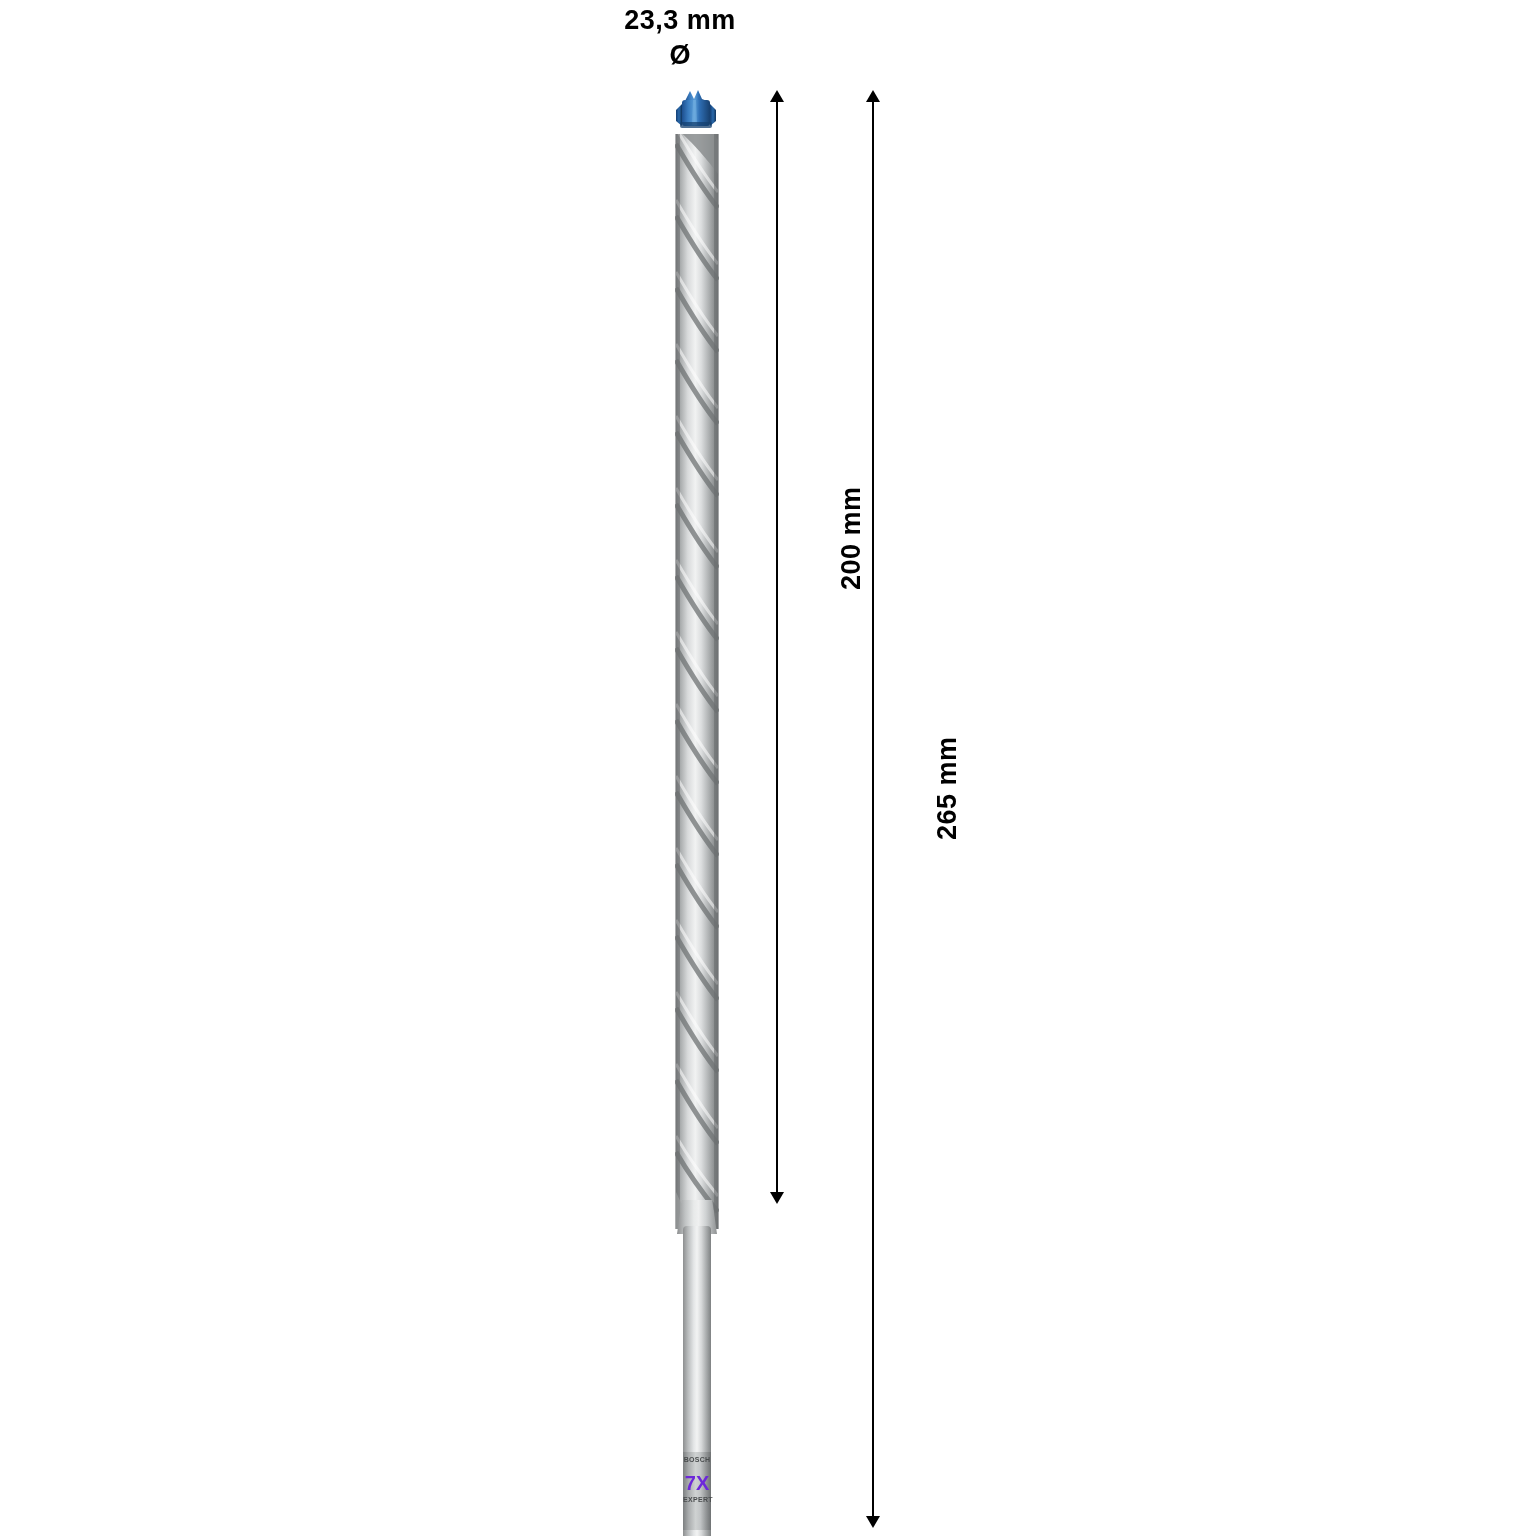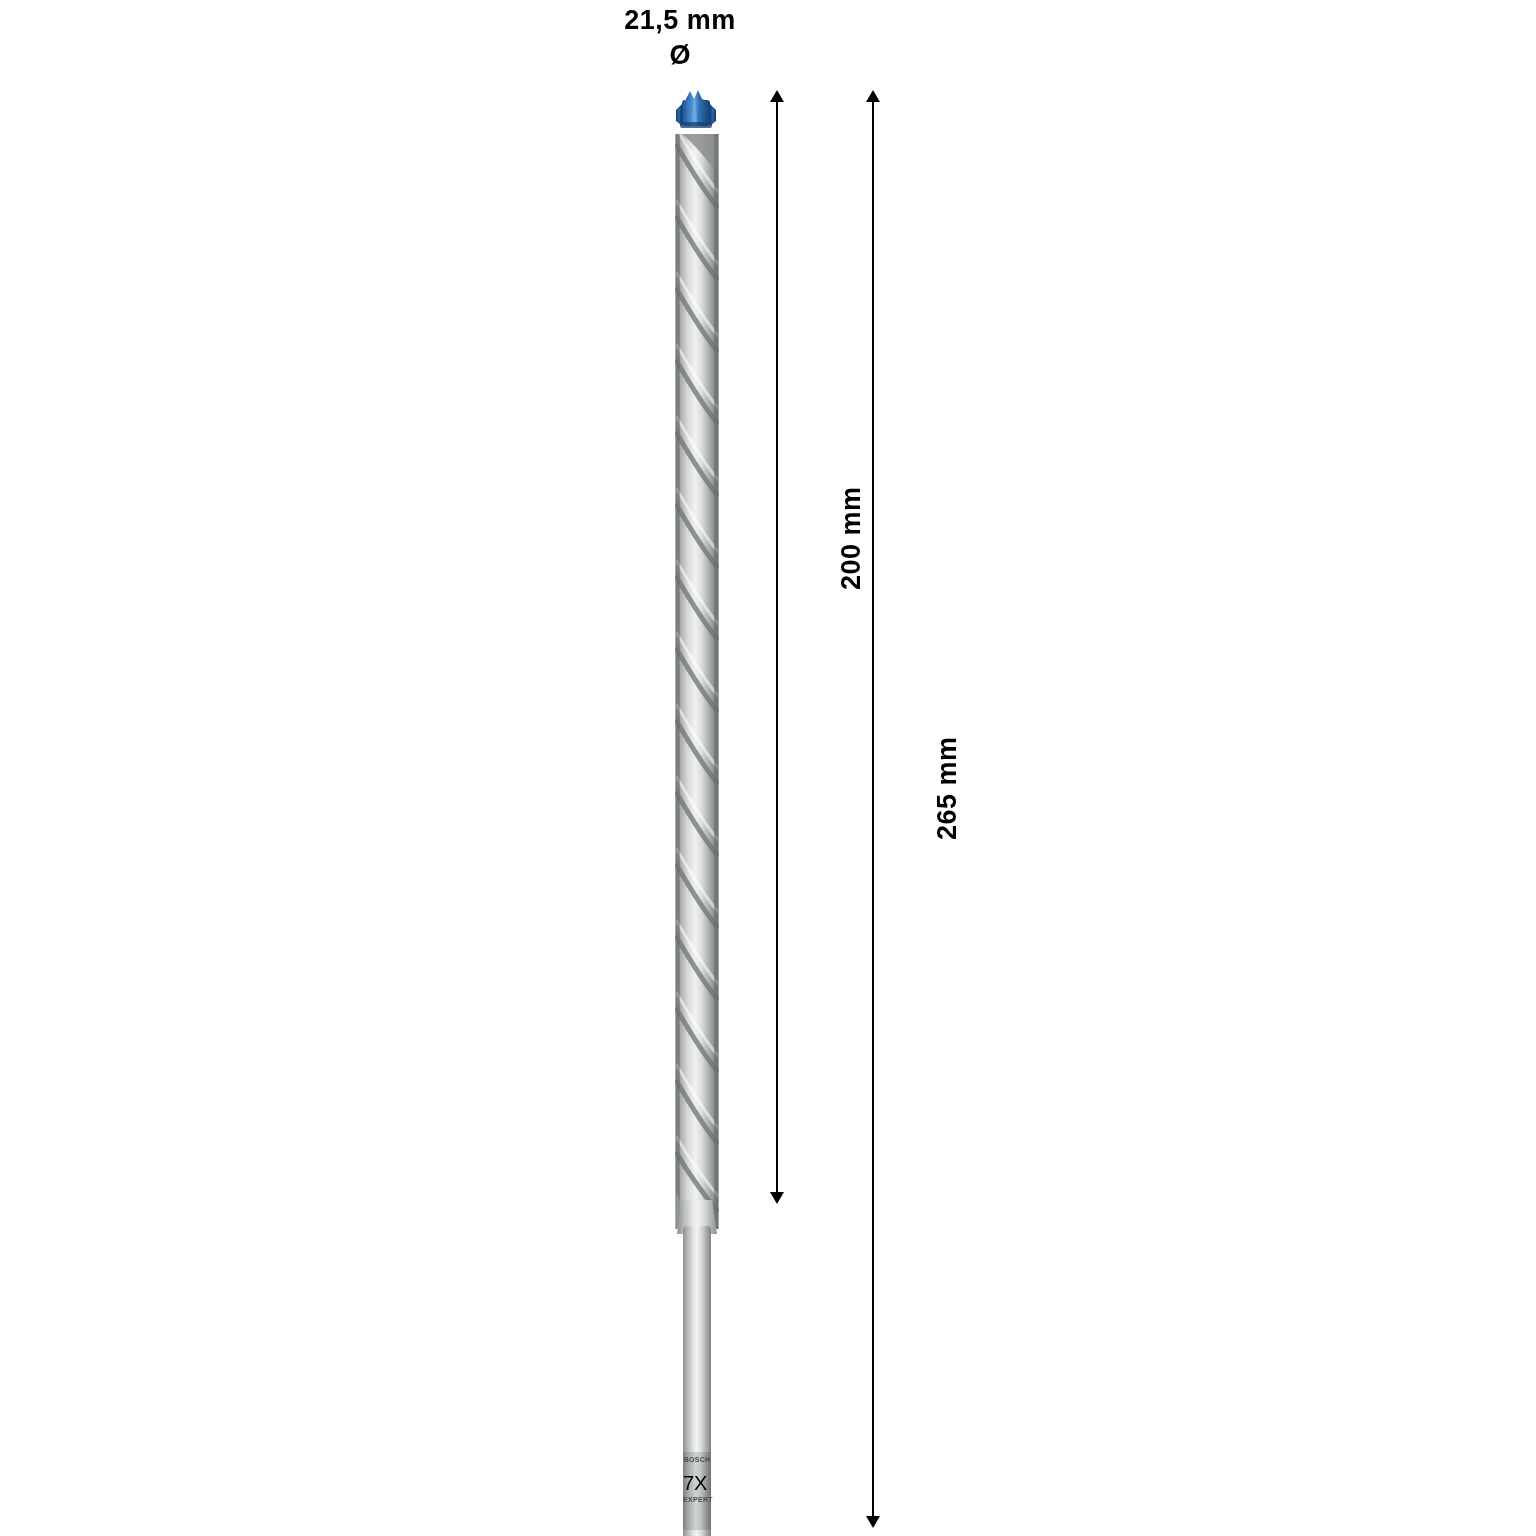--- a/index.html
+++ b/index.html
@@ -32,41 +32,41 @@
 
   .shank-taper{position:absolute;left:-6px;top:-26px;width:40px;height:34px;
     background:linear-gradient(to right,#8d8f90 0%,#bfc2c3 20%,#e8eaea 42%,#eff0f0 54%,#cfd2d3 72%,#8f9293 100%);
     clip-path:polygon(12% 0%,88% 0%,100% 100%,0% 100%);}
 
   
   .logo-band{position:absolute;left:0;top:226px;width:28px;height:78px;
     background:linear-gradient(to right,#7c7f80 0%,#a9acad 20%,#cfd2d2 45%,#c2c5c6 62%,#8e9192 85%,#6f7273 100%);}
   .logo-bosch{position:absolute;left:0;top:230px;width:28px;text-align:center;
     font-size:7px;font-weight:bold;color:#4a4d4e;letter-spacing:.2px;}
-  .logo-7x{position:absolute;left:0;top:246px;width:28px;text-align:left;
-    font-size:20px;font-weight:normal;color:#000000;line-height:22px;}
+  .logo-7x{position:absolute;left:0;top:246px;width:28px;text-align:center;
+    font-size:20px;font-weight:bold;color:#6d28d9;line-height:22px;}
   .logo-expert{position:absolute;left:0;top:270px;width:28px;text-align:center;
     font-size:7px;font-weight:bold;color:#4a4d4e;letter-spacing:.3px;}
 
   
   .dimline{position:absolute;width:2px;background:#000;}
   .arrow{position:absolute;width:0;height:0;border-left:7px solid transparent;
          border-right:7px solid transparent;}
   .arrow-up{border-bottom:12px solid #000;}
   .arrow-down{border-top:12px solid #000;}
 
   .dim-text{position:absolute;font-size:27px;font-weight:bold;white-space:nowrap;
             transform:rotate(-90deg);transform-origin:left top;letter-spacing:.5px;}
 </style>
 </head>
 <body>
 
 <div class="stage">
 
-  <div class="dia-label">21,5 mm</div>
+  <div class="dia-label">23,3 mm</div>
   <div class="dia-symbol">Ø</div>
 
   <div class="bit">
 
     <svg class="head" viewBox="0 0 50 48">
       <defs>
         <linearGradient id="blueg" x1="0" y1="0" x2="1" y2="0">
           <stop offset="0%" stop-color="#1d4f8f"></stop>
           <stop offset="22%" stop-color="#3a7cc0"></stop>
           <stop offset="45%" stop-color="#5b9ed8"></stop>

